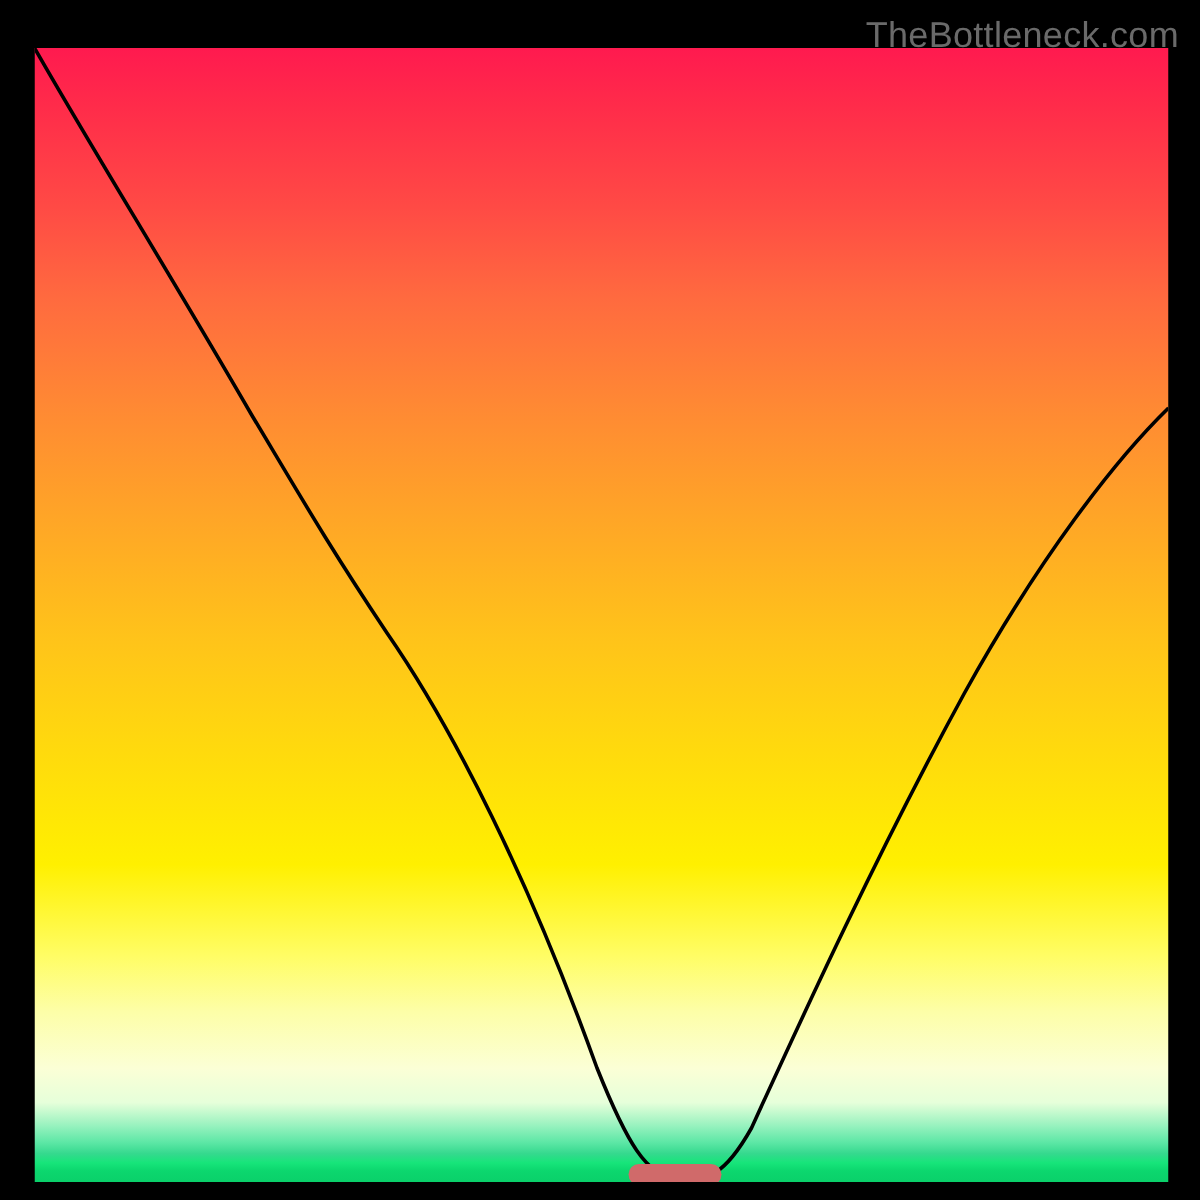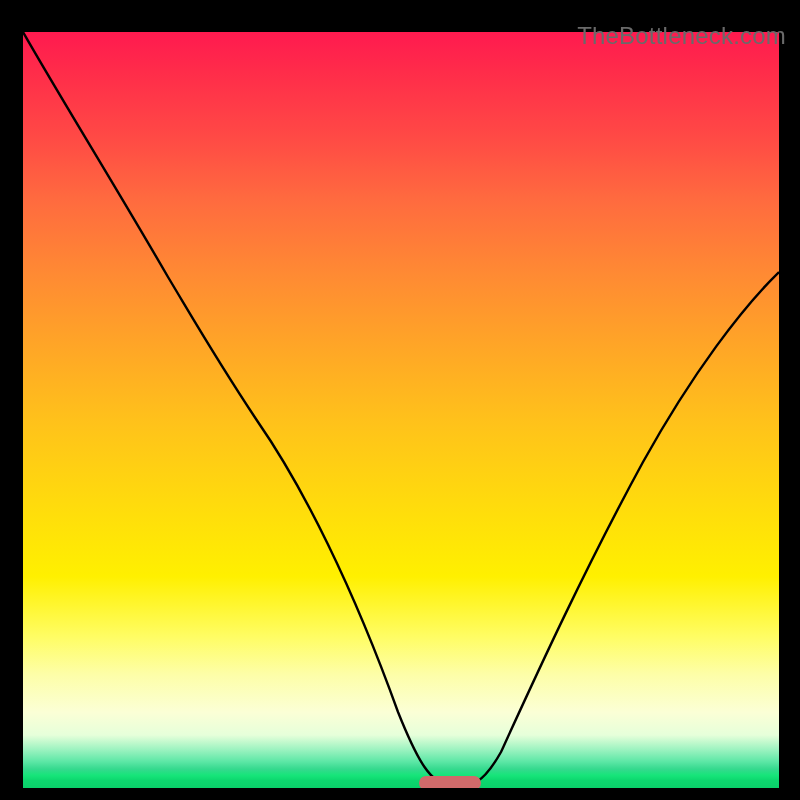--- a/index.html
+++ b/index.html
@@ -11,21 +11,21 @@
     overflow: hidden;
   }
   .frame {
     position: relative;
     width: 800px;
     height: 800px;
     background: #000;
   }
   .watermark {
     position: absolute;
-    top: 22px;
+    top: 10px;
     right: 14px;
     font-family: Arial, Helvetica, sans-serif;
     font-size: 24px;
     font-weight: 500;
     letter-spacing: 0.2px;
     color: #6a6a6a;
     z-index: 5;
   }
   .plot-area {
     position: absolute;

